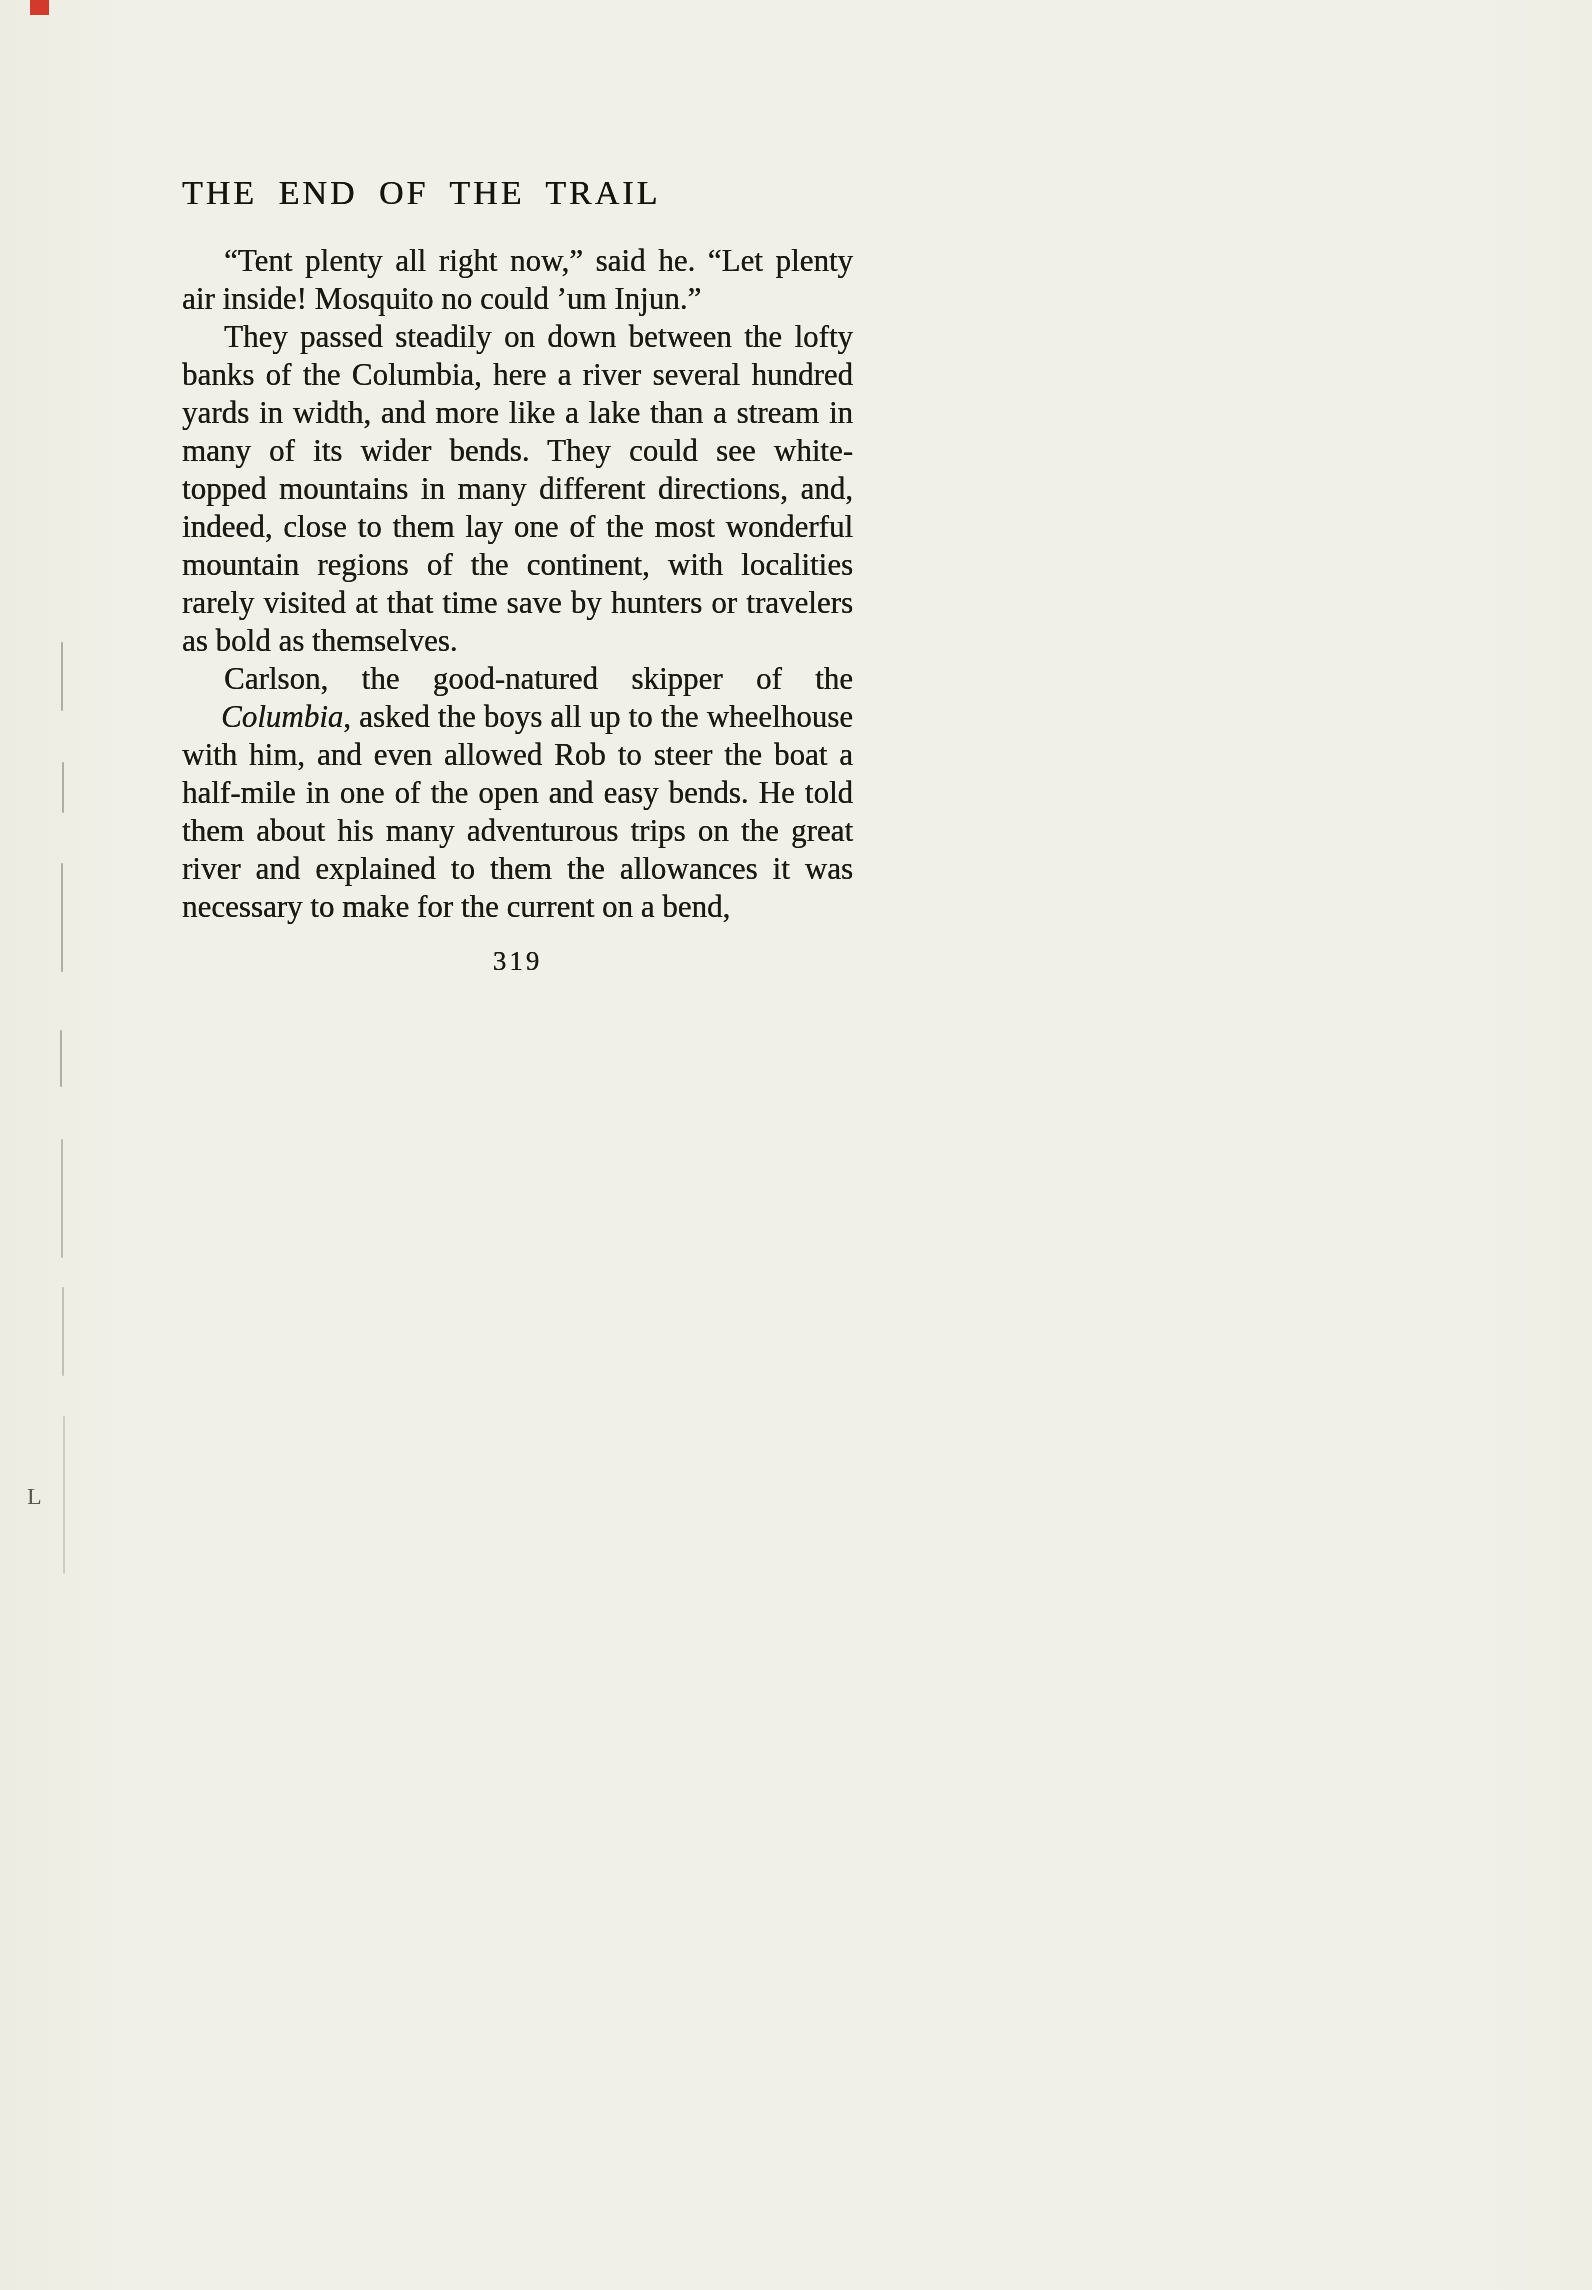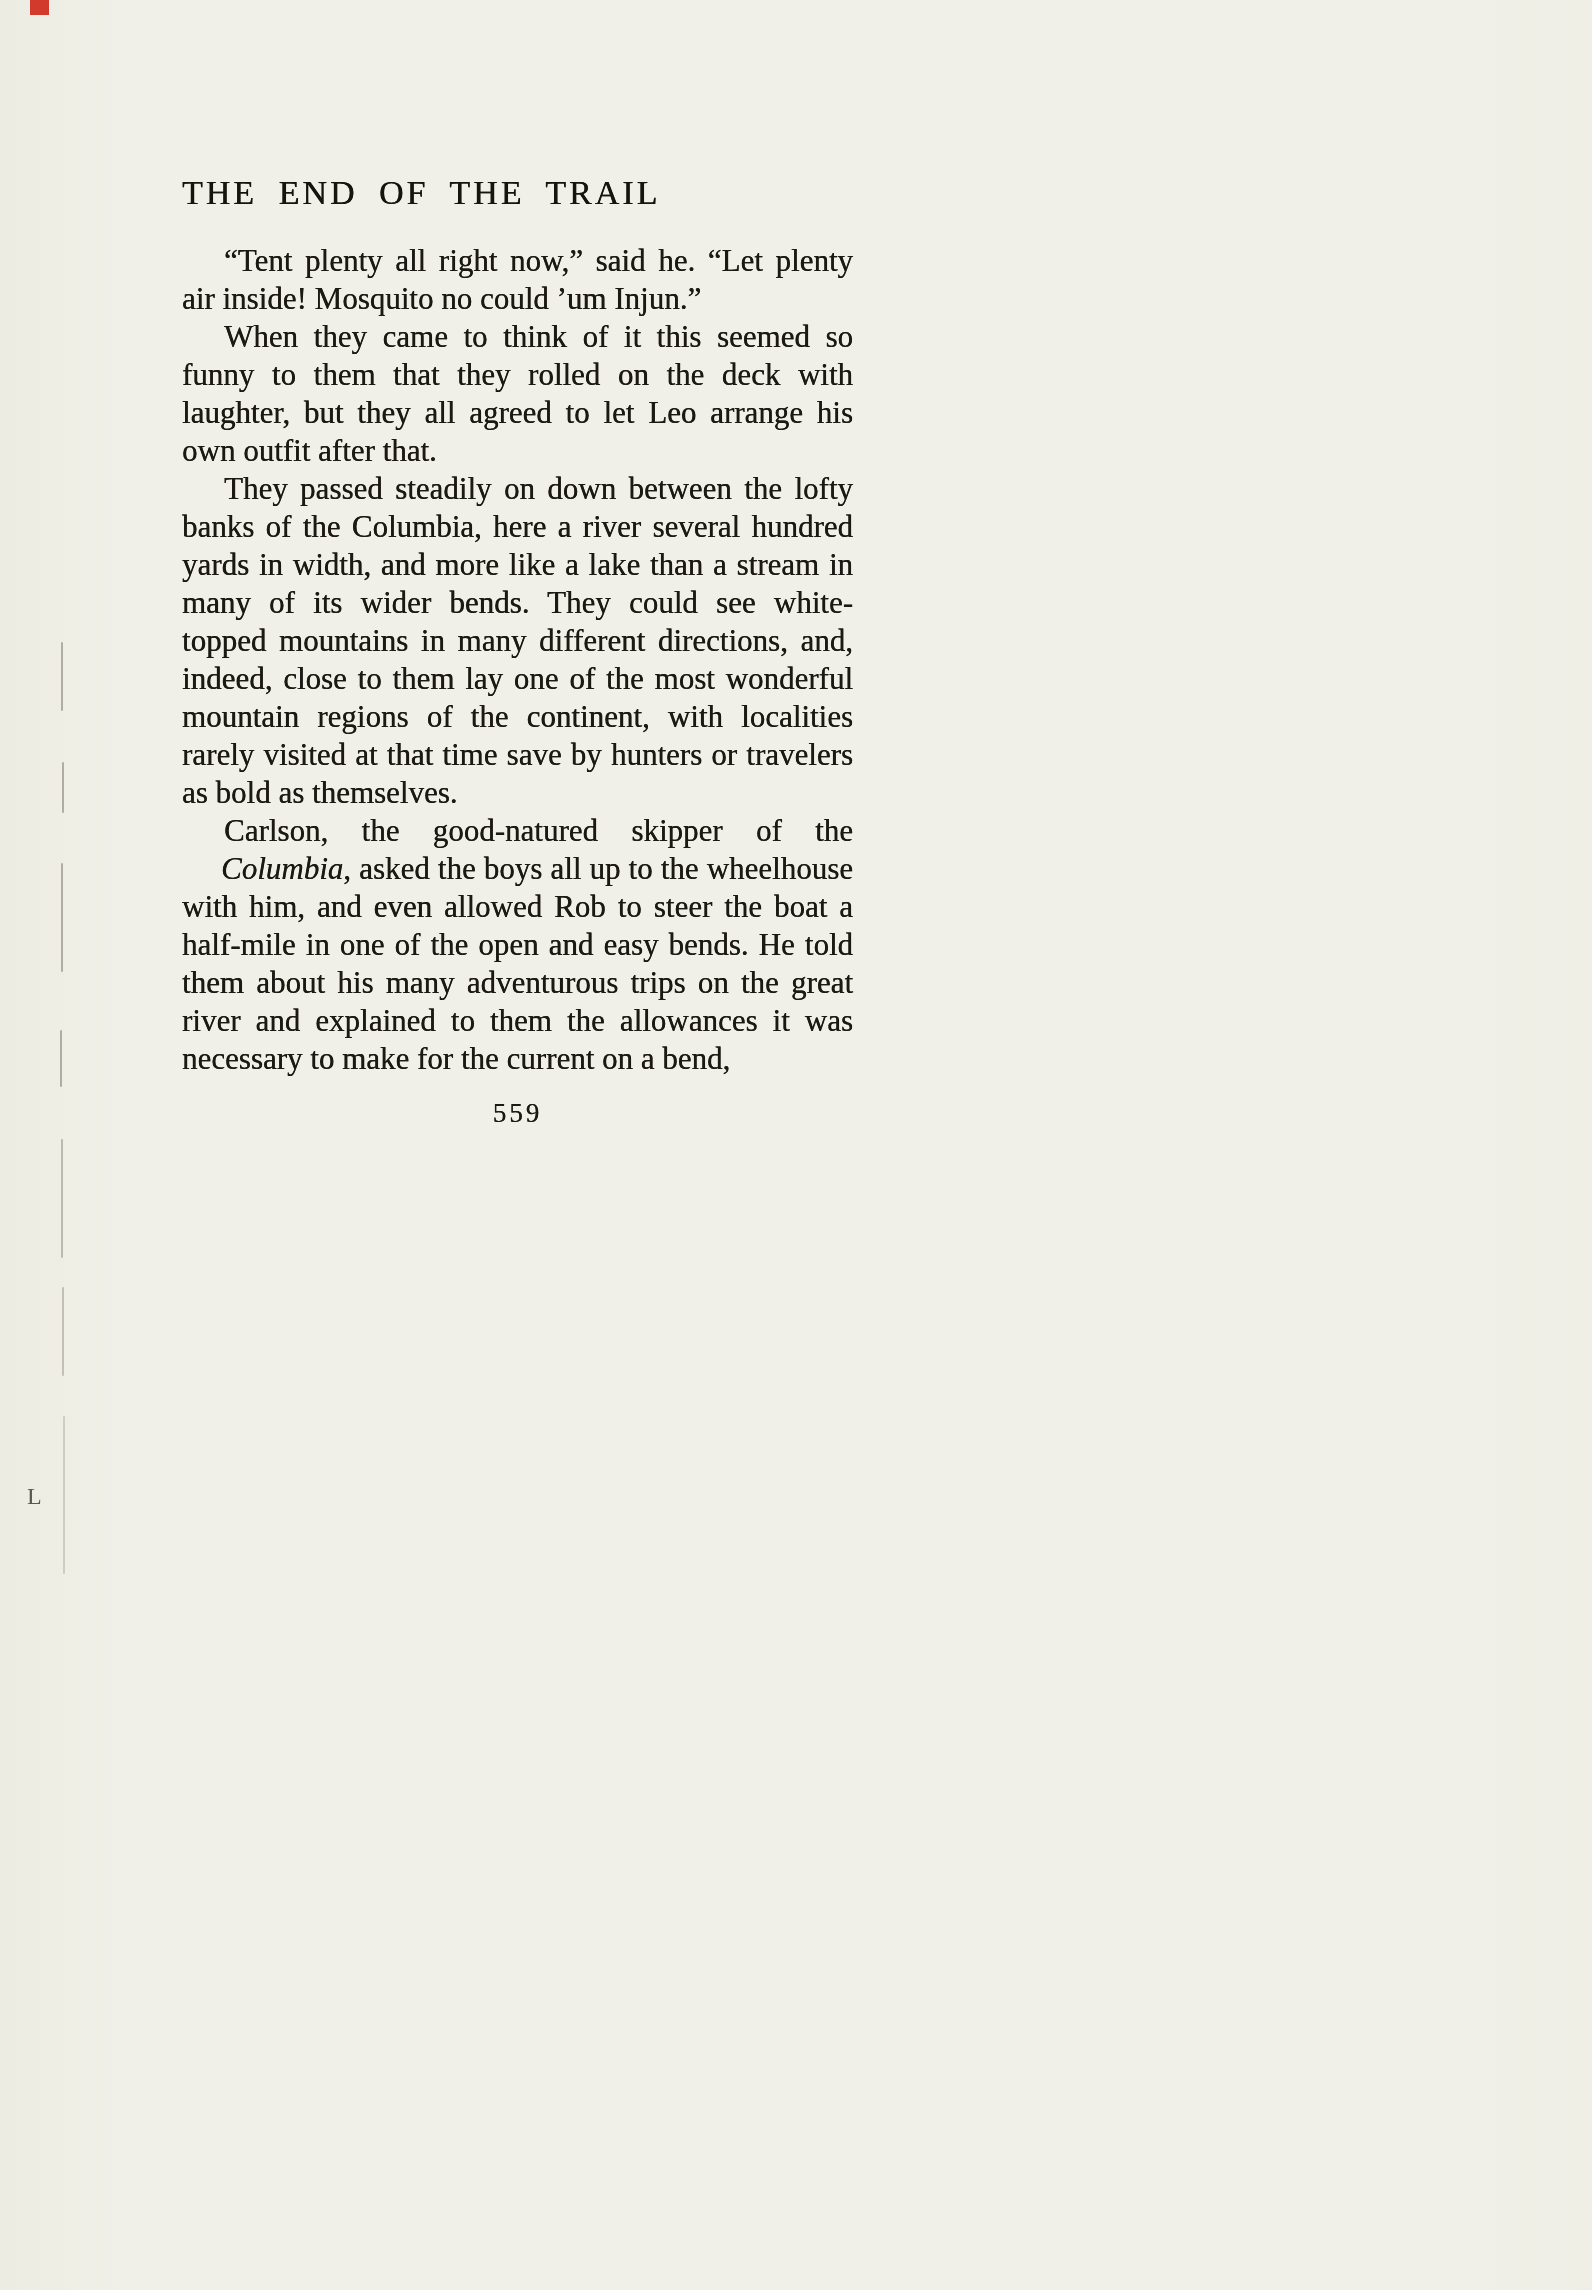--- a/index.html
+++ b/index.html
@@ -102,23 +102,22 @@
   <div class="scratch s6"></div>
   <div class="scratch s7"></div>
   <div class="artifact-letter">L</div>
 
   <div class="text-column">
 
     <h1 class="header">THE END OF THE TRAIL</h1>
 
     <div class="body-text">
       <p class="indent">“Tent plenty all right now,” said he.  “Let plenty air inside!  Mosquito no could ’um Injun.”</p>
-      <p class="indent">When they came to think of it this seemed so funny to them that they rolled on the deck with laughter, but they all agreed to let Leo arrange his own outfit after that.</p>
       <p class="indent">They passed steadily on down between the lofty banks of the Columbia, here a river several hundred yards in width, and more like a lake than a stream in many of its wider bends.  They could see white-topped mountains in many different directions, and, indeed, close to them lay one of the most wonderful mountain regions of the continent, with localities rarely visited at that time save by hunters or travelers as bold as themselves.</p>
       <p class="indent"><span>Carlson, the good-natured skipper of the </span><em class="boat-name">Columbia</em><span>, asked the boys all up to the wheelhouse with him, and even allowed Rob to steer the boat a half-mile in one of the open and easy bends.  He told them about his many adventurous trips on the great river and explained to them the allowances it was necessary to make for the current on a bend,</span></p>
     </div>
 
-    <div class="page-number">559</div>
+    <div class="page-number">319</div>
 
   </div>
 
 </div>
 
 
 </body></html>

